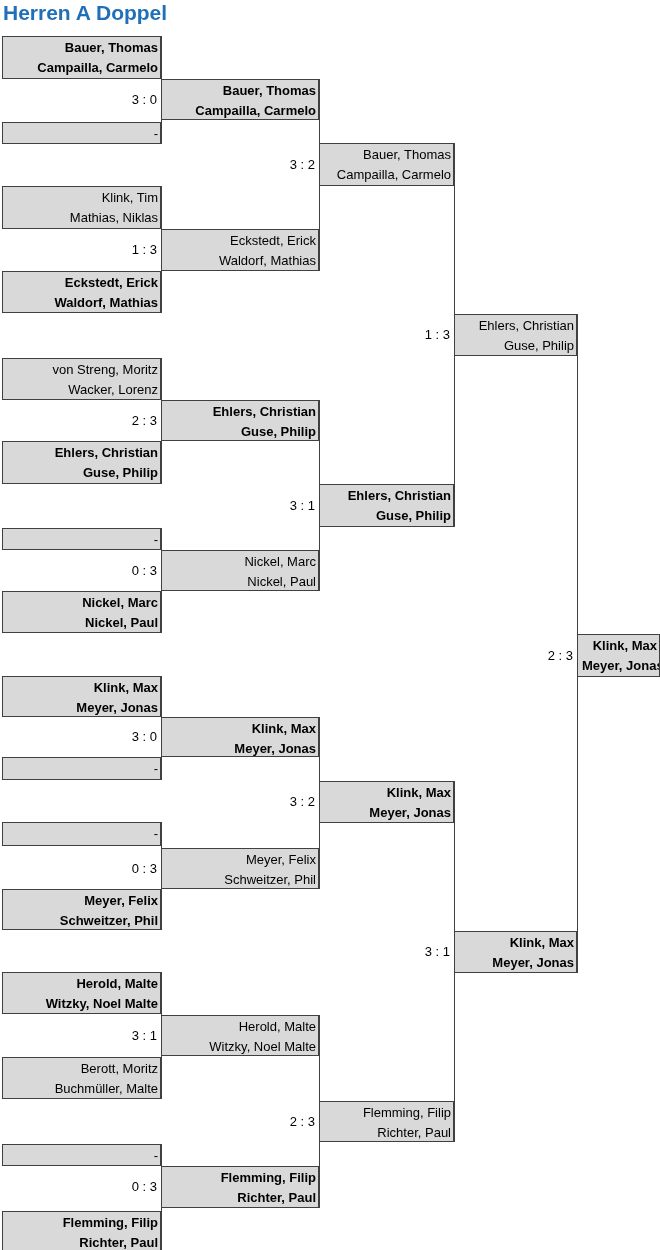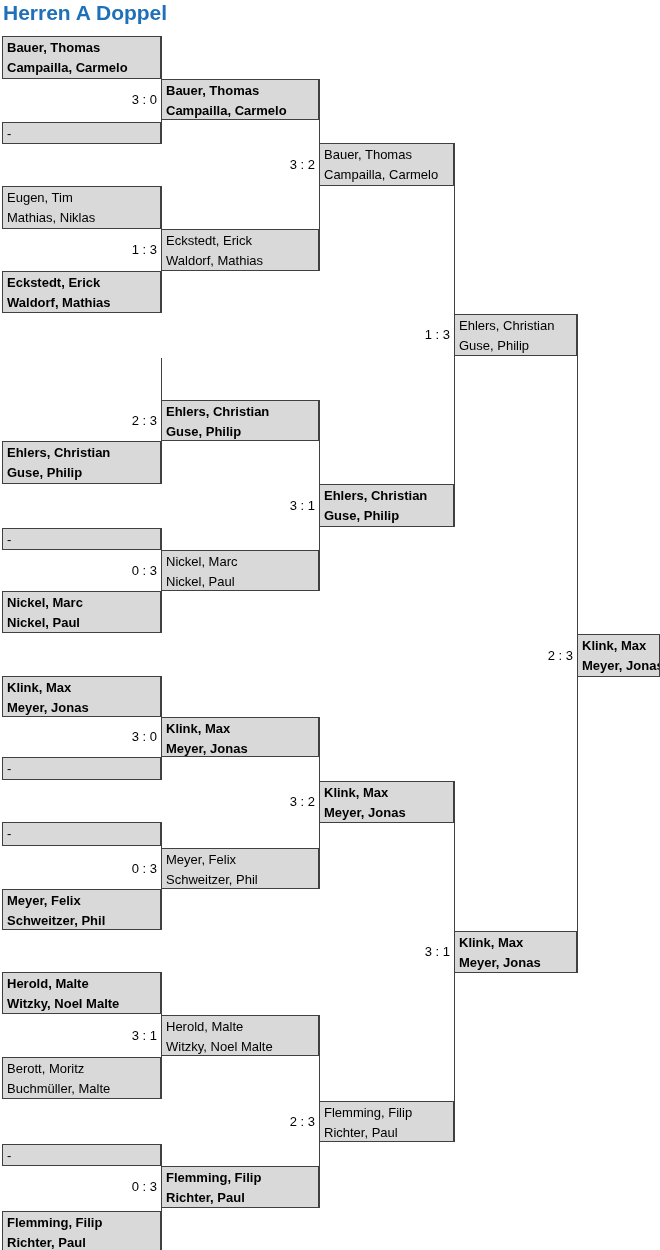--- a/index.html
+++ b/index.html
@@ -36,21 +36,21 @@
     background: var(--box-fill, #D9D9D9);
     border: 1px solid var(--box-border, #404040);
     padding: 1px 2px 0 4px;
     font-size: 13px;
     line-height: 20px;
     color: var(--text, #000000);
     overflow: hidden;
     white-space: nowrap;
   }
   .slot.won { font-weight: bold; }
-  .slot .line { white-space: nowrap; }
+  .slot .line { white-space: nowrap; text-align: right; }
   .score {
     position: absolute;
     font-size: 13px;
     line-height: 20px;
     text-align: right;
     color: var(--text, #000000);
     white-space: nowrap;
   }
   .conn {
     position: absolute;
@@ -65,26 +65,30 @@
   <h1 class="page-title">Herren A Doppel</h1>
 
 <div class="slot won" style="left: 2px; top: 36px; width: 159px; height: 43px;">
       <div class="line">Bauer, Thomas</div>
       <div class="line">Campailla, Carmelo</div>
     </div>
     <div class="slot" style="left: 2px; top: 122px; width: 159px; height: 22px;">
       <div class="line">-</div>
     </div>
     <div class="slot" style="left: 2px; top: 186px; width: 159px; height: 43px;">
-      <div class="line">Eugen, Tim</div>
+      <div class="line">Klink, Tim</div>
       <div class="line">Mathias, Niklas</div>
     </div>
     <div class="slot won" style="left: 2px; top: 271px; width: 159px; height: 42px;">
       <div class="line">Eckstedt, Erick</div>
       <div class="line">Waldorf, Mathias</div>
+    </div>
+    <div class="slot" style="left: 2px; top: 358px; width: 159px; height: 42px;">
+      <div class="line">von Streng, Moritz</div>
+      <div class="line">Wacker, Lorenz</div>
     </div>
     <div class="slot won" style="left: 2px; top: 441px; width: 159px; height: 43px;">
       <div class="line">Ehlers, Christian</div>
       <div class="line">Guse, Philip</div>
     </div>
     <div class="slot" style="left: 2px; top: 528px; width: 159px; height: 22px;">
       <div class="line">-</div>
     </div>
     <div class="slot won" style="left: 2px; top: 591px; width: 159px; height: 42px;">
       <div class="line">Nickel, Marc</div>

